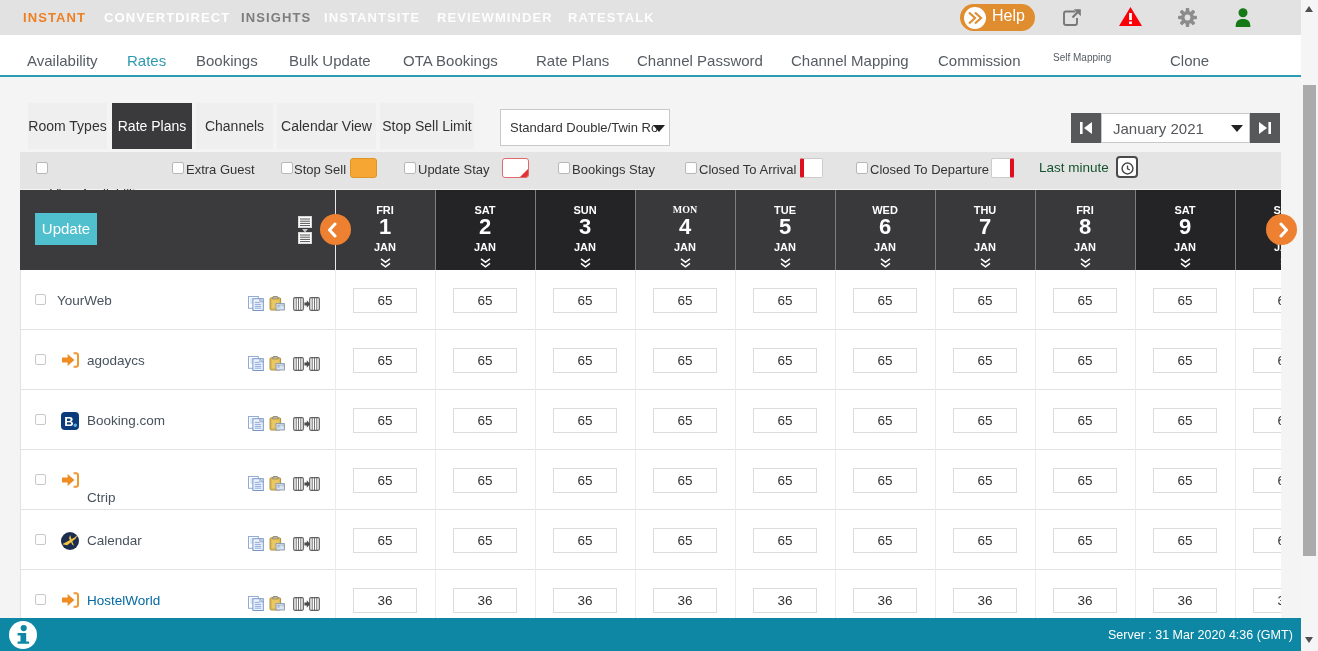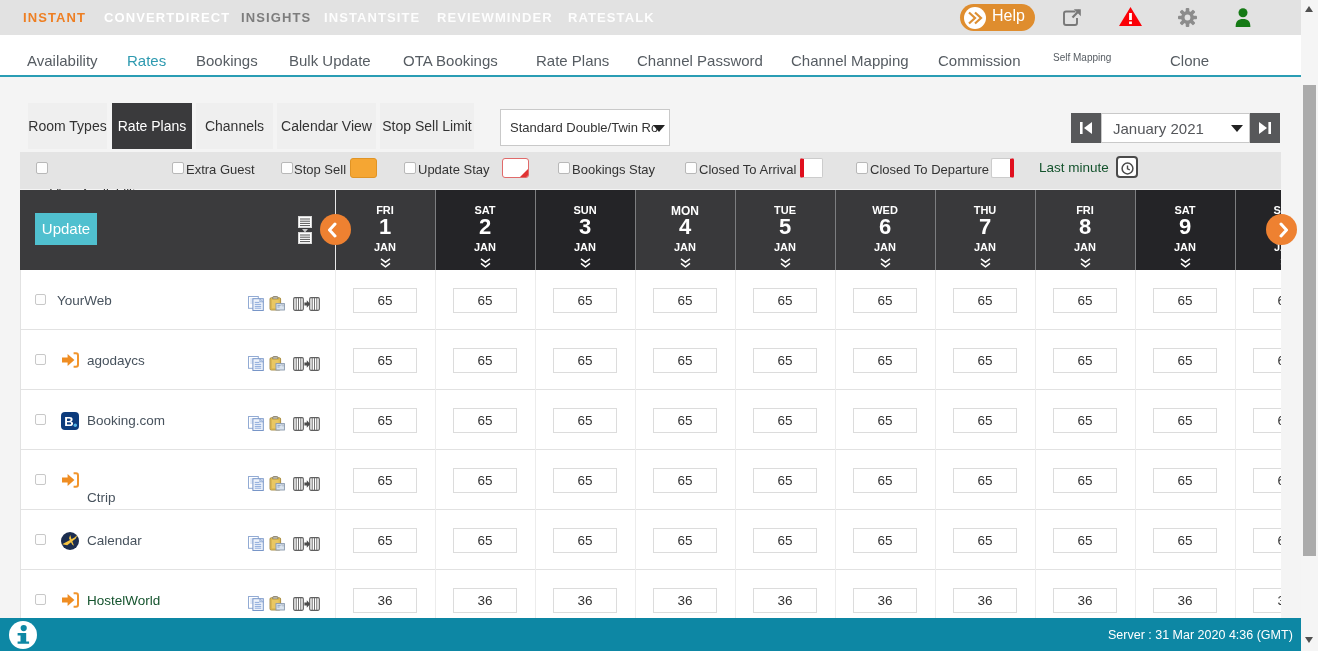--- a/index.html
+++ b/index.html
@@ -128,21 +128,21 @@
         <path d="M1 0.8 L5.5 4.2 L10 0.8 M1 5.4 L5.5 8.8 L10 5.4" fill="none" stroke="#fff" stroke-width="1.5"></path>
       </svg></div>
 <div class="abs" style="left:515px;top:0;width:100px;height:80px;background:#242427;border-left:1px solid #7d7e80;"></div>
 <div class="abs" style="left:515px;top:14px;width:100px;text-align:center;font-size:11px;font-weight:bold;color:#fff;">SUN</div>
 <div class="abs" style="left:515px;top:28px;width:100px;text-align:center;font-size:22px;font-weight:bold;color:#fff;line-height:18px;">3</div>
 <div class="abs" style="left:515px;top:51px;width:100px;text-align:center;font-size:11px;font-weight:bold;color:#fff;">JAN</div>
 <div class="abs" style="left:515px;top:65px;width:100px;text-align:center;"><svg width="11" height="11" viewBox="0 0 11 11" style="">
         <path d="M1 0.8 L5.5 4.2 L10 0.8 M1 5.4 L5.5 8.8 L10 5.4" fill="none" stroke="#fff" stroke-width="1.5"></path>
       </svg></div>
 <div class="abs" style="left:615px;top:0;width:100px;height:80px;background:#39393b;border-left:1px solid #7d7e80;"></div>
-<div class="abs" style="left:615px;top:14px;width:100px;text-align:center;font-size:12px;font-weight:bold;color:#fff;">MON</div>
+<div class="abs" style="left:615px;top:14px;width:100px;text-align:center;font-size:10px;font-weight:bold;color:#fff;font-family:Liberation Serif, serif;">MON</div>
 <div class="abs" style="left:615px;top:28px;width:100px;text-align:center;font-size:22px;font-weight:bold;color:#fff;line-height:18px;">4</div>
 <div class="abs" style="left:615px;top:51px;width:100px;text-align:center;font-size:11px;font-weight:bold;color:#fff;">JAN</div>
 <div class="abs" style="left:615px;top:65px;width:100px;text-align:center;"><svg width="11" height="11" viewBox="0 0 11 11" style="">
         <path d="M1 0.8 L5.5 4.2 L10 0.8 M1 5.4 L5.5 8.8 L10 5.4" fill="none" stroke="#fff" stroke-width="1.5"></path>
       </svg></div>
 <div class="abs" style="left:715px;top:0;width:100px;height:80px;background:#39393b;border-left:1px solid #7d7e80;"></div>
 <div class="abs" style="left:715px;top:14px;width:100px;text-align:center;font-size:11px;font-weight:bold;color:#fff;">TUE</div>
 <div class="abs" style="left:715px;top:28px;width:100px;text-align:center;font-size:22px;font-weight:bold;color:#fff;line-height:18px;">5</div>
 <div class="abs" style="left:715px;top:51px;width:100px;text-align:center;font-size:11px;font-weight:bold;color:#fff;">JAN</div>
 <div class="abs" style="left:715px;top:65px;width:100px;text-align:center;"><svg width="11" height="11" viewBox="0 0 11 11" style="">
@@ -435,21 +435,21 @@
 <div class="abs" style="left:815px;top:380px;width:1px;height:60px;background:#ececec;"></div>
 <div class="abs" style="left:915px;top:380px;width:1px;height:60px;background:#ececec;"></div>
 <div class="abs" style="left:1015px;top:380px;width:1px;height:60px;background:#ececec;"></div>
 <div class="abs" style="left:1115px;top:380px;width:1px;height:60px;background:#ececec;"></div>
 <div class="abs" style="left:1215px;top:380px;width:1px;height:60px;background:#ececec;"></div>
 <div class="abs" style="left:15px;top:404px;width:11px;height:11px;background:#fdfdfd;border:1px solid #c8c8c8;border-radius:2px;"></div>
 <div class="abs" style="left:41px;top:402px;"><svg width="18" height="16" viewBox="0 0 18 16" style="">
         <path d="M12.6 1.3 h2.4 q2 0 2 2.2 v9 q0 2.2 -2 2.2 h-2.4" fill="none" stroke="#f2962e" stroke-width="2"></path>
         <path d="M1 5.4 h5.6 v-3.4 l6.8 6 -6.8 6 v-3.4 h-5.6 z" fill="#ef8d22"></path>
       </svg></div>
-<div class="abs" style="left:67px;top:403px;font-size:13.5px;color:#14532d;">HostelWorld</div>
+<div class="abs" style="left:67px;top:403px;font-size:13.5px;color:#0369a1;">HostelWorld</div>
 <div class="abs" style="left:228px;top:406px;"><svg width="16" height="15" viewBox="0 0 16 15" style="">
         <rect x="0.5" y="0.5" width="9.8" height="11.8" fill="#fff" stroke="#92abd4"></rect>
         <path d="M2.2 3h6M2.2 5h6M2.2 7h4" stroke="#b9cdec" stroke-width="0.9"></path>
         <rect x="4.9" y="2.7" width="10.4" height="11.8" fill="#eef3fb" stroke="#7896c8"></rect>
         <path d="M11.8 2.7 l3.5 3.2 -3.5 0 z" fill="#c8d8f0" stroke="#7896c8" stroke-width=".6"></path>
         <path d="M6.8 6.4h4.6M6.8 8.4h6.4M6.8 10.4h6.4M6.8 12.2h6.4" stroke="#82a3d8" stroke-width="0.9"></path>
       </svg></div>
 <div class="abs" style="left:249px;top:406px;"><svg width="16" height="15" viewBox="0 0 16 15" style="">
         <rect x="1" y="1.8" width="10.6" height="12.2" rx="1.2" fill="#e9c763" stroke="#a08438" stroke-width="0.9"></rect>
         <rect x="3.7" y="0.5" width="5.2" height="2.8" rx="1" fill="#b9b3a2" stroke="#82795f" stroke-width="0.8"></rect>

